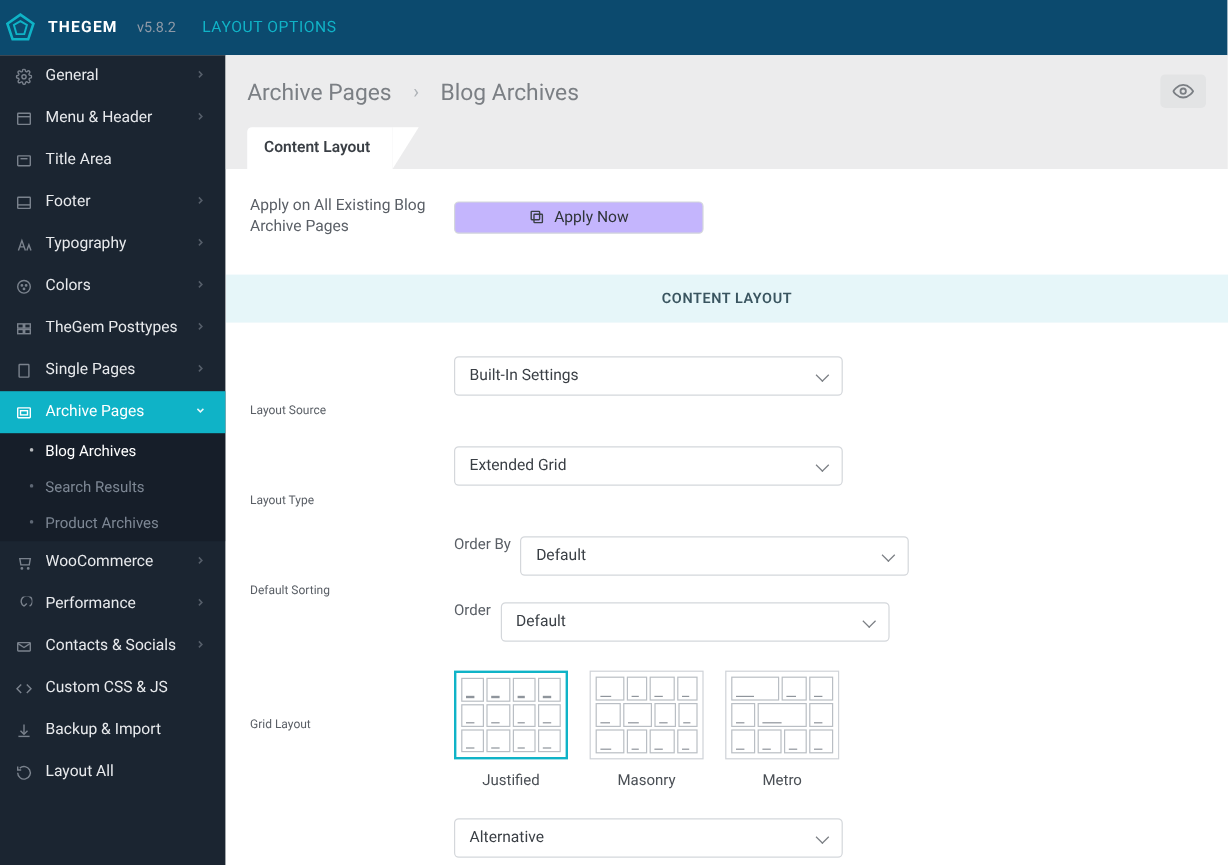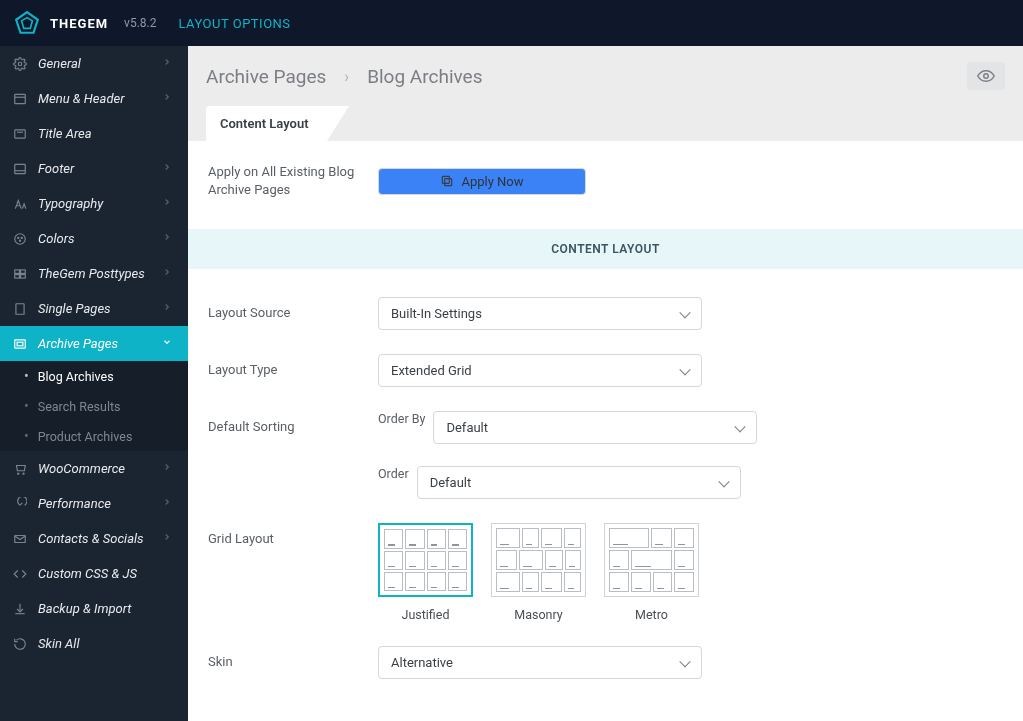--- a/index.html
+++ b/index.html
@@ -1,34 +1,34 @@
 <!DOCTYPE html>
 <html><head>
 <meta charset="utf-8">
 <style>
 * { box-sizing: border-box; margin: 0; padding: 0; }
 body { font-family: -apple-system, BlinkMacSystemFont, "Segoe UI", Roboto, Arial, sans-serif; background: #f5f5f5; width: 1023px; height: 721px; overflow: hidden; }
 
 
-.topbar { height: 46px; background: #0f172a; display: flex; align-items: center; padding: 0 14px; color: #fff; }
+.topbar { height: 46px; background: #0c4a6e; display: flex; align-items: center; padding: 0 4px; color: #fff; }
 .logo { display: flex; align-items: center; gap: 10px; }
 .logo-mark { width: 26px; height: 26px; display: flex; align-items: center; justify-content: center; }
 .logo-text { font-weight: 700; letter-spacing: 1px; font-size: 13px; color: #fff; }
 .version { color: #8e99a7; font-size: 12px; margin-left: 6px; }
 .theme-options { color: #10b3c7; font-size: 13px; letter-spacing: 0.5px; margin-left: 22px; }
 
 .app { display: flex; height: calc(100% - 46px); }
 
 
 .sidebar { width: 188px; background: #1b2531; color: #dfe3e8; font-size: 13px; overflow-y: auto; flex-shrink: 0; }
 .nav-item { display: flex; align-items: center; height: 35px; padding: 0 12px; cursor: pointer; color: #e8eaed; position: relative; }
 .nav-item.active { background: #0fb3c7; color: #fff; }
 .nav-icon { width: 16px; height: 16px; margin-right: 10px; opacity: 0.65; flex-shrink: 0; display:flex; align-items:center; justify-content:center;}
 .nav-item.active .nav-icon { opacity: 1; }
-.nav-label { flex: 1; font-style: italic; }
+.nav-label { flex: 1; }
 .nav-chevron { width: 14px; height: 14px; opacity: 0.4; }
 .nav-item.active .nav-chevron { opacity: 0.9; }
 
 .subnav { background: #161e29; }
 .subnav-item { display: flex; align-items: center; height: 30px; padding-left: 24px; color: #7d8794; font-size: 12.5px; cursor: pointer; }
 .subnav-item::before { content: "•"; margin-right: 9px; font-size: 14px; opacity: 0.7; }
 .subnav-item.active { color: #fff; }
 
 
 .main { flex: 1; background: #f0f0f1; display: flex; flex-direction: column; overflow: hidden; }
@@ -38,26 +38,26 @@
 .bc-sep { color: #aeb2b7; font-size: 16px; }
 .preview-btn { width: 38px; height: 28px; background: #e3e4e5; border-radius: 4px; display: flex; align-items: center; justify-content: center; cursor: pointer; color:#7b7f84;}
 
 .tabs-row { display: flex; align-items: flex-end; }
 .tab { background: #fff; padding: 10px 18px 10px 14px; font-size: 13px; font-weight: 600; color: #3a3f45; border-top-left-radius: 4px; position: relative; }
 .tab::after { content: ""; position: absolute; right: -22px; top: 0; bottom: 0; width: 22px; background: linear-gradient(to bottom right, #fff 49%, transparent 51%); }
 
 .content { flex: 1; background: #fff; padding: 22px 20px; overflow-y: auto; }
 .apply-row { display: flex; align-items: center; margin-bottom: 30px; }
 .apply-label { width: 170px; font-size: 13px; color: #5a5f66; line-height: 1.4; padding-right:12px;}
-.apply-btn { height: 27px; width: 208px; border: 1px solid #d4d7db; border-radius: 4px; background: #3b82f6; display: flex; align-items: center; justify-content: center; gap: 7px; font-size: 13px; color: #2f3439; cursor: pointer; }
+.apply-btn { height: 27px; width: 208px; border: 1px solid #d4d7db; border-radius: 4px; background: #c4b5fd; display: flex; align-items: center; justify-content: center; gap: 7px; font-size: 13px; color: #2f3439; cursor: pointer; }
 
 .section-banner { background: #e6f6f9; color: #3a5560; font-size: 12px; font-weight: 600; letter-spacing: 0.5px; text-align: center; padding: 13px 0; margin: 0 -20px 28px; }
 
 .opt-row { display: flex; align-items: flex-start; margin-bottom: 24px; }
-.opt-label { width: 170px; font-size: 13px; color: #5a5f66; padding-top: 8px; }
+.opt-label { width: 170px; font-size: 10px; color: #5a5f66; padding-top: 8px; margin-top: 32px; }
 .opt-body { flex: 1; display: flex; gap: 22px; flex-wrap: wrap; }
 
 .select { height: 33px; width: 324px; border: 1px solid #d4d7db; border-radius: 4px; background: #fff; display: flex; align-items: center; padding: 0 12px; font-size: 13px; color: #3a3f45; cursor: pointer; position: relative; }
 .select::after { content: ""; position: absolute; right: 12px; top: 50%; width: 7px; height: 7px; border-right: 1.5px solid #7b7f84; border-bottom: 1.5px solid #7b7f84; transform: translateY(-65%) rotate(45deg); }
 
 .sort-group { display: flex; flex-direction: row; gap: 8px; }
 .sort-label { font-size: 12.5px; color: #5a5f66; }
 
 .layout-cards { display: flex; gap: 18px; }
 .layout-card { display: flex; flex-direction: column; align-items: center; gap: 10px; cursor: pointer; }
@@ -295,21 +295,21 @@
         </span>
       <span class="nav-label">Backup &amp; Import</span>
     </div>
     <div class="nav-item">
       <span class="nav-icon">
           <svg width="14" height="14" viewBox="0 0 24 24" fill="none" stroke="#aeb5bf" stroke-width="2">
             <path d="M3 12a9 9 0 1 0 3-6.7"></path>
             <polyline points="3 3 3 8 8 8"></polyline>
           </svg>
         </span>
-      <span class="nav-label">Skin All</span>
+      <span class="nav-label">Layout All</span>
     </div>
   </div>
 
   <div class="main">
     <div class="header-strip">
       <div class="breadcrumb-row">
         <div class="breadcrumb">
           <span>Archive Pages</span>
           <span class="bc-sep">›</span>
           <span>Blog Archives</span>

